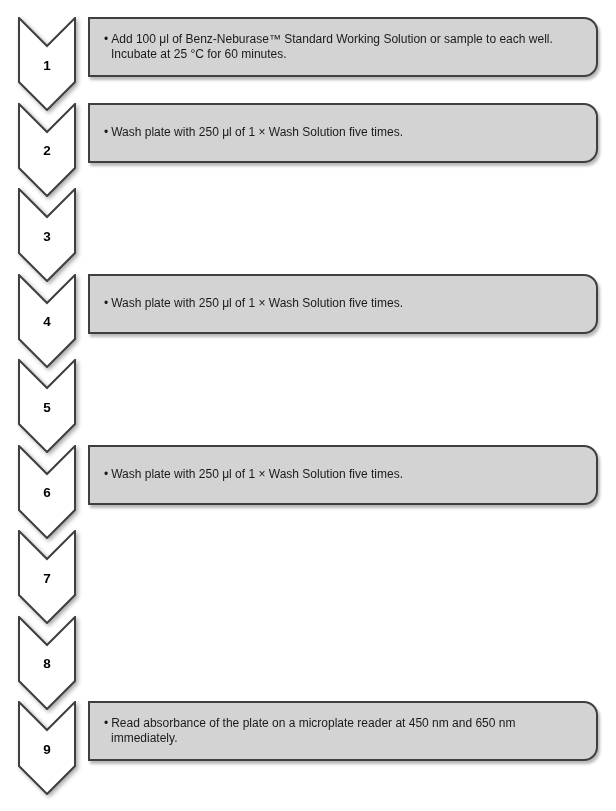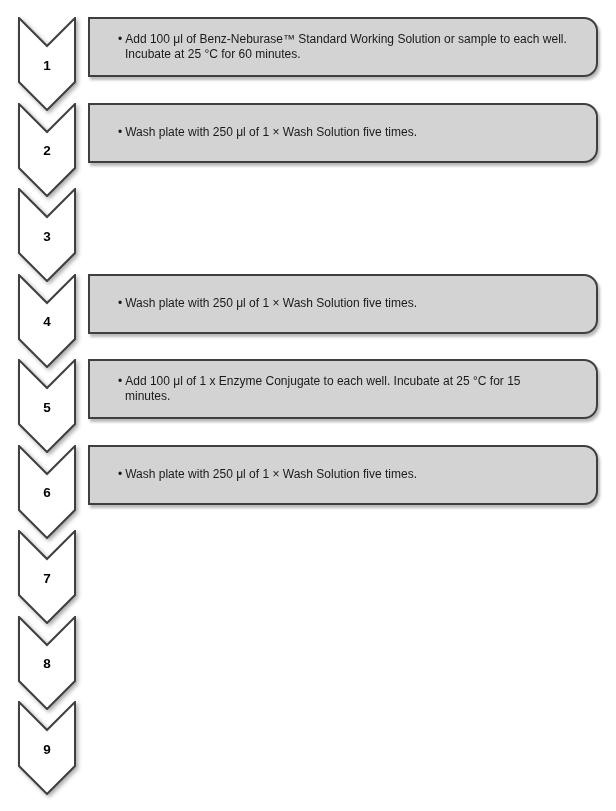--- a/index.html
+++ b/index.html
@@ -54,21 +54,21 @@
     margin-left: 88px;
     width: 510px;
     height: 60px;
     box-sizing: border-box;
     background: #d3d3d3;
     border: 2px solid #3f3f3f;
     border-radius: 0 14px 14px 0;
     box-shadow: 2px 3px 3px rgba(0,0,0,0.28);
     display: flex;
     align-items: center;
-    padding: 0 28px;
+    padding: 0 14px;
   }
   .box p {
     margin: 0;
     padding-left: 7px;
     text-indent: -7px;
     font-size: 12px;
     line-height: 15.5px;
     color: #1a1a1a;
     max-width: 478px;
   }
@@ -124,23 +124,20 @@
     </div>
   </div>
 
   <div class="row">
     <div class="chev">
       <svg viewBox="0 0 58 94">
         <path d="M1,1 L29,29 L57,1 L57,65 L29,93 L1,65 Z" fill="#ffffff" stroke="#3f3f3f" stroke-width="2" stroke-linejoin="miter"></path>
       </svg>
       <span class="num">5</span>
     </div>
-    <div class="box">
-      <p><span class="bullet">•</span><span>Add 100 μl of 1 x Enzyme Conjugate to each well. Incubate at 25 °C for 15 minutes.</span></p>
-    </div>
   </div>
 
   <div class="row">
     <div class="chev">
       <svg viewBox="0 0 58 94">
         <path d="M1,1 L29,29 L57,1 L57,65 L29,93 L1,65 Z" fill="#ffffff" stroke="#3f3f3f" stroke-width="2" stroke-linejoin="miter"></path>
       </svg>
       <span class="num">6</span>
     </div>
     <div class="box">
@@ -166,15 +163,18 @@
     </div>
   </div>
 
   <div class="row">
     <div class="chev">
       <svg viewBox="0 0 58 94">
         <path d="M1,1 L29,29 L57,1 L57,65 L29,93 L1,65 Z" fill="#ffffff" stroke="#3f3f3f" stroke-width="2" stroke-linejoin="miter"></path>
       </svg>
       <span class="num">9</span>
     </div>
+    <div class="box">
+      <p><span class="bullet">•</span><span>Read absorbance of the plate on a microplate reader at 450 nm and 650 nm immediately.</span></p>
+    </div>
   </div>
 
 </div>
 
 </body></html>

